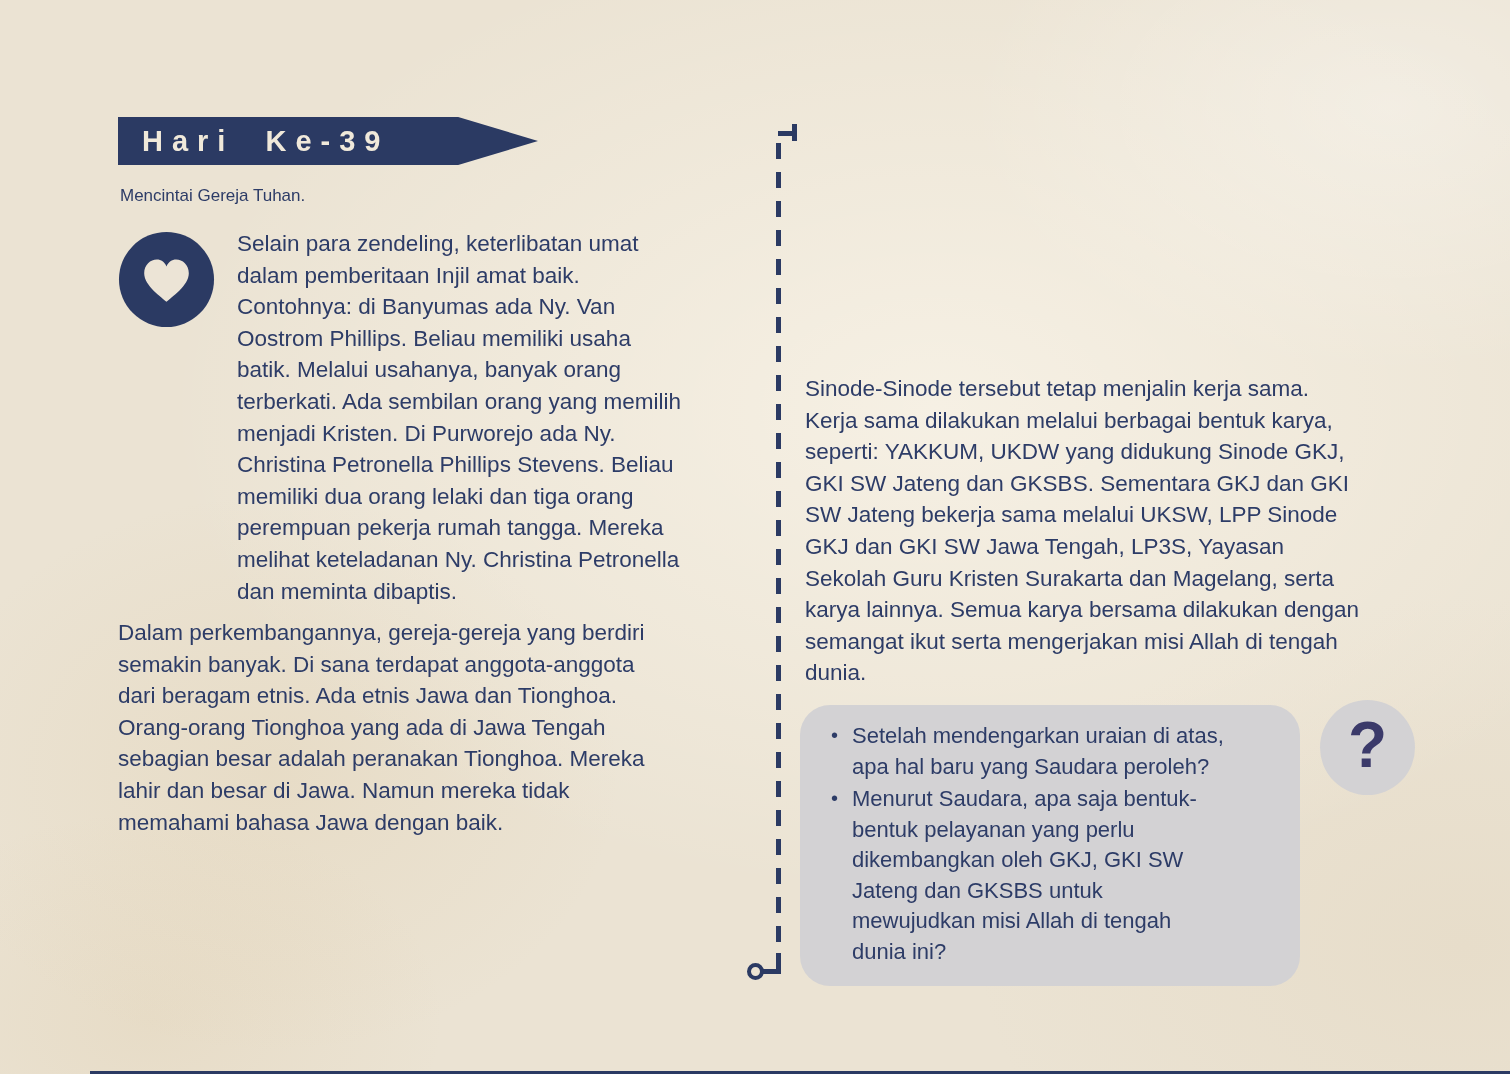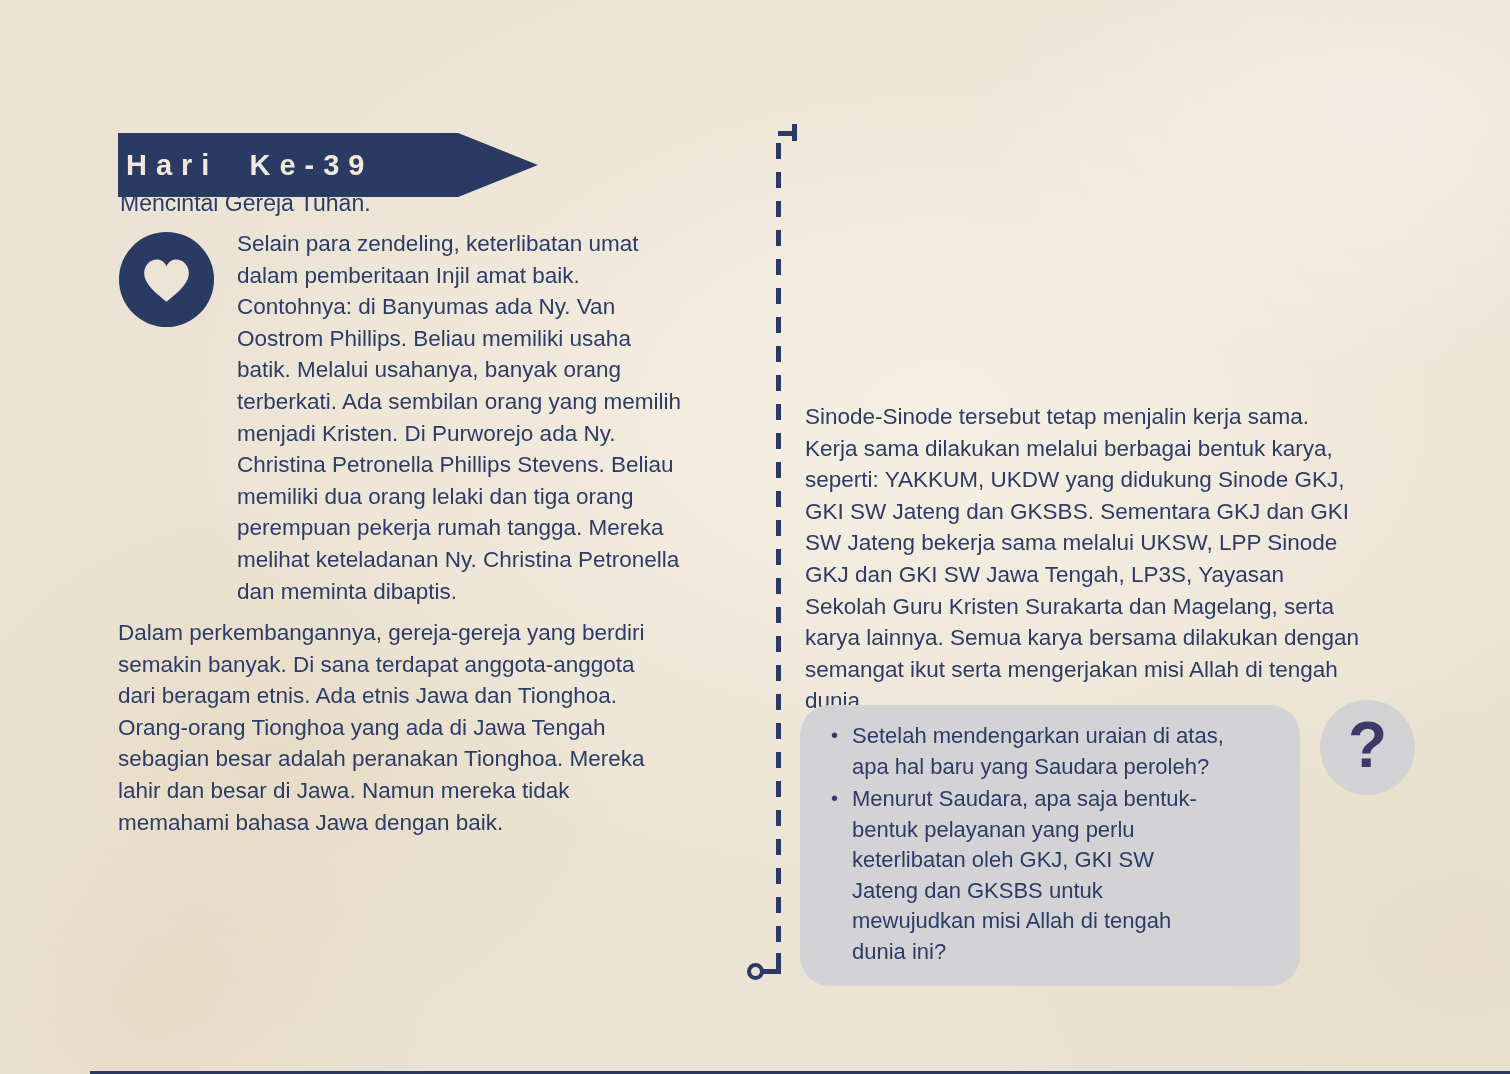--- a/index.html
+++ b/index.html
@@ -11,47 +11,47 @@
     color:#2d3c67;
     background:
       radial-gradient(1100px 700px at 62% 38%, rgba(255,251,242,0.55), rgba(255,251,242,0) 70%),
       radial-gradient(500px 400px at 18% 72%, rgba(207,176,120,0.14), rgba(207,176,120,0) 70%),
       radial-gradient(420px 300px at 10% 95%, rgba(201,168,110,0.12), transparent 70%),
       radial-gradient(600px 380px at 92% 10%, rgba(255,255,255,0.35), transparent 70%),
       radial-gradient(700px 500px at 97% 88%, rgba(210,190,155,0.16), transparent 70%),
       #ebe3d3;
   }
   .banner{
-    position:absolute;left:118px;top:117px;width:420px;height:64px;
+    position:absolute;left:118px;top:117px;width:420px;height:48px;
     background:#2b3a63;
     clip-path:polygon(0 0,81% 0,100% 50%,81% 100%,0 100%);
     display:flex;align-items:center;
-    padding-left:8px;box-sizing:border-box;margin-top:16px;
+    padding-left:24px;box-sizing:border-box;
   }
   .banner-label{
     color:#f0e9da;font-size:29px;font-weight:bold;
     letter-spacing:9px;word-spacing:14px;white-space:nowrap;
   }
   .subtitle{
-    position:absolute;left:120px;top:189px;
-    font-size:23px;line-height:28px;
+    position:absolute;left:120px;top:182px;
+    font-size:17px;line-height:28px;
   }
   .heart-icon{position:absolute;left:118px;top:231px;width:97px;height:97px;}
   .heart-icon svg{display:block;width:100%;height:100%;}
   .body-text{
     position:absolute;margin:0;
     font-size:22.5px;line-height:31.6px;
     white-space:pre-line;
   }
   .intro{left:237px;top:228px;width:560px;}
   .para1{left:118px;top:617px;width:650px;}
   .para2{left:118px;top:866px;width:660px;}
   .rp1{left:805px;top:112px;width:645px;}
   .rp2{left:805px;top:243px;width:645px;}
-  .rp3{left:805px;top:373px;width:645px;margin-top:28px;}
+  .rp3{left:805px;top:373px;width:645px;}
 
   .div-top-bar{position:absolute;left:778px;top:131px;width:16px;height:5px;background:#2b3a63;}
   .div-top-tick{position:absolute;left:792px;top:124px;width:5px;height:17px;background:#2b3a63;}
   .div-line{
     position:absolute;left:776px;top:143px;width:5px;height:810px;
     background:repeating-linear-gradient(180deg,#2b3a63 0 16px,transparent 16px 29px);
   }
   .div-elbow{position:absolute;left:776px;top:953px;width:5px;height:21px;background:#2b3a63;}
   .div-bottom-bar{position:absolute;left:763px;top:969px;width:18px;height:5px;background:#2b3a63;}
   .div-circle{
@@ -142,21 +142,21 @@
 karya lainnya. Semua karya bersama dilakukan dengan
 semangat ikut serta mengerjakan misi Allah di tengah
 dunia.</p>
 
   <div class="question-box">
     <ul class="question-list">
       <li class="question-item">Setelah mendengarkan uraian di atas,
 apa hal baru yang Saudara peroleh?</li>
       <li class="question-item">Menurut Saudara, apa saja bentuk-
 bentuk pelayanan yang perlu
-keterlibatan oleh GKJ, GKI SW
+dikembangkan oleh GKJ, GKI SW
 Jateng dan GKSBS untuk
 mewujudkan misi Allah di tengah
 dunia ini?</li>
     </ul>
   </div>
 
   <div class="q-icon">
     <span class="q-mark">?</span>
   </div>
 

